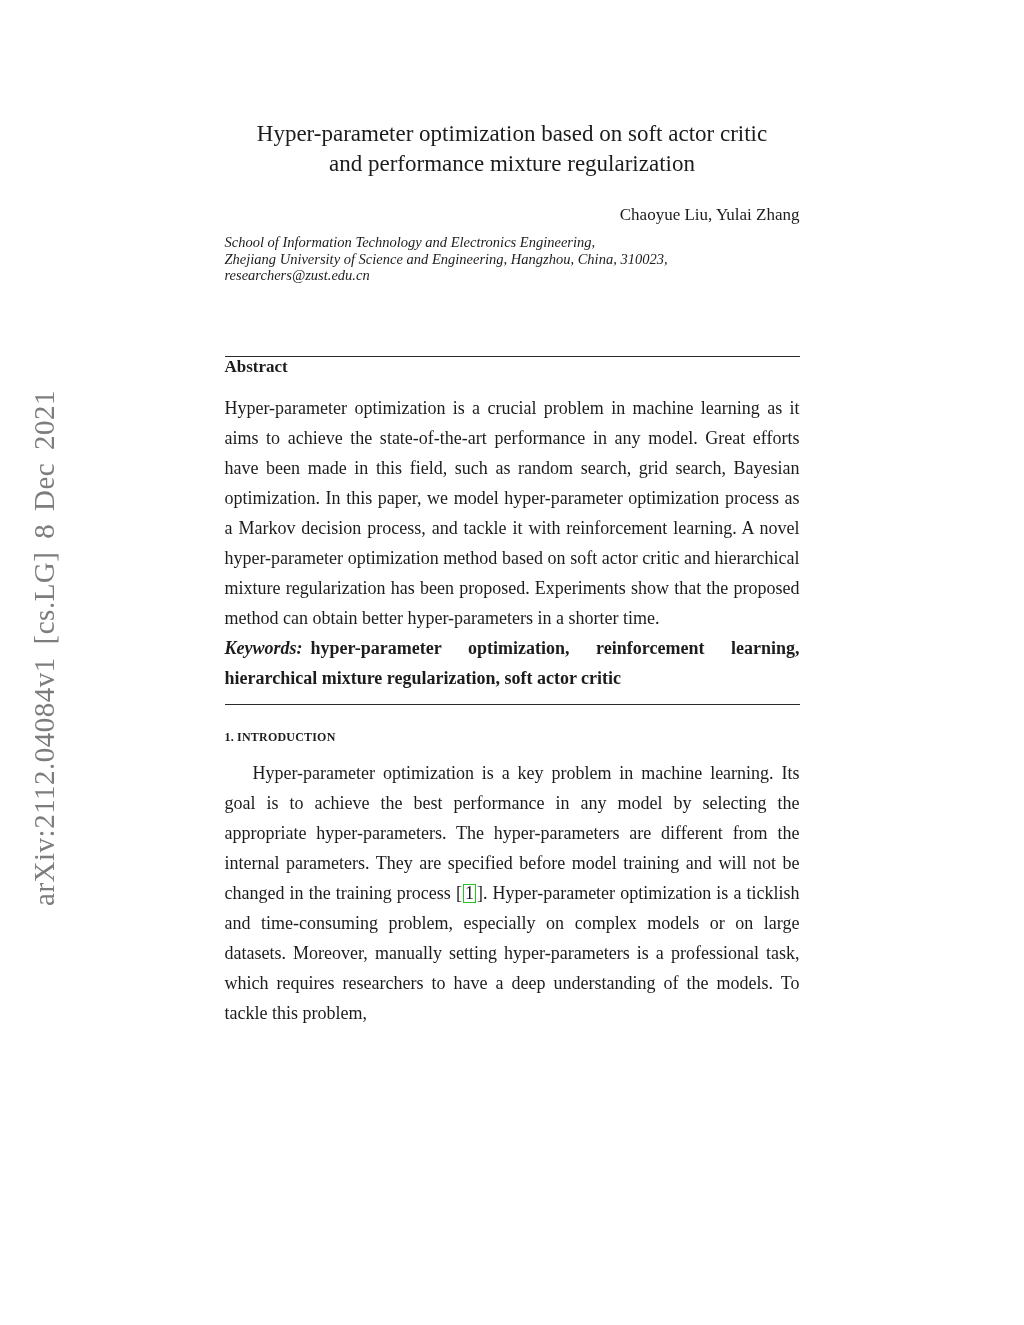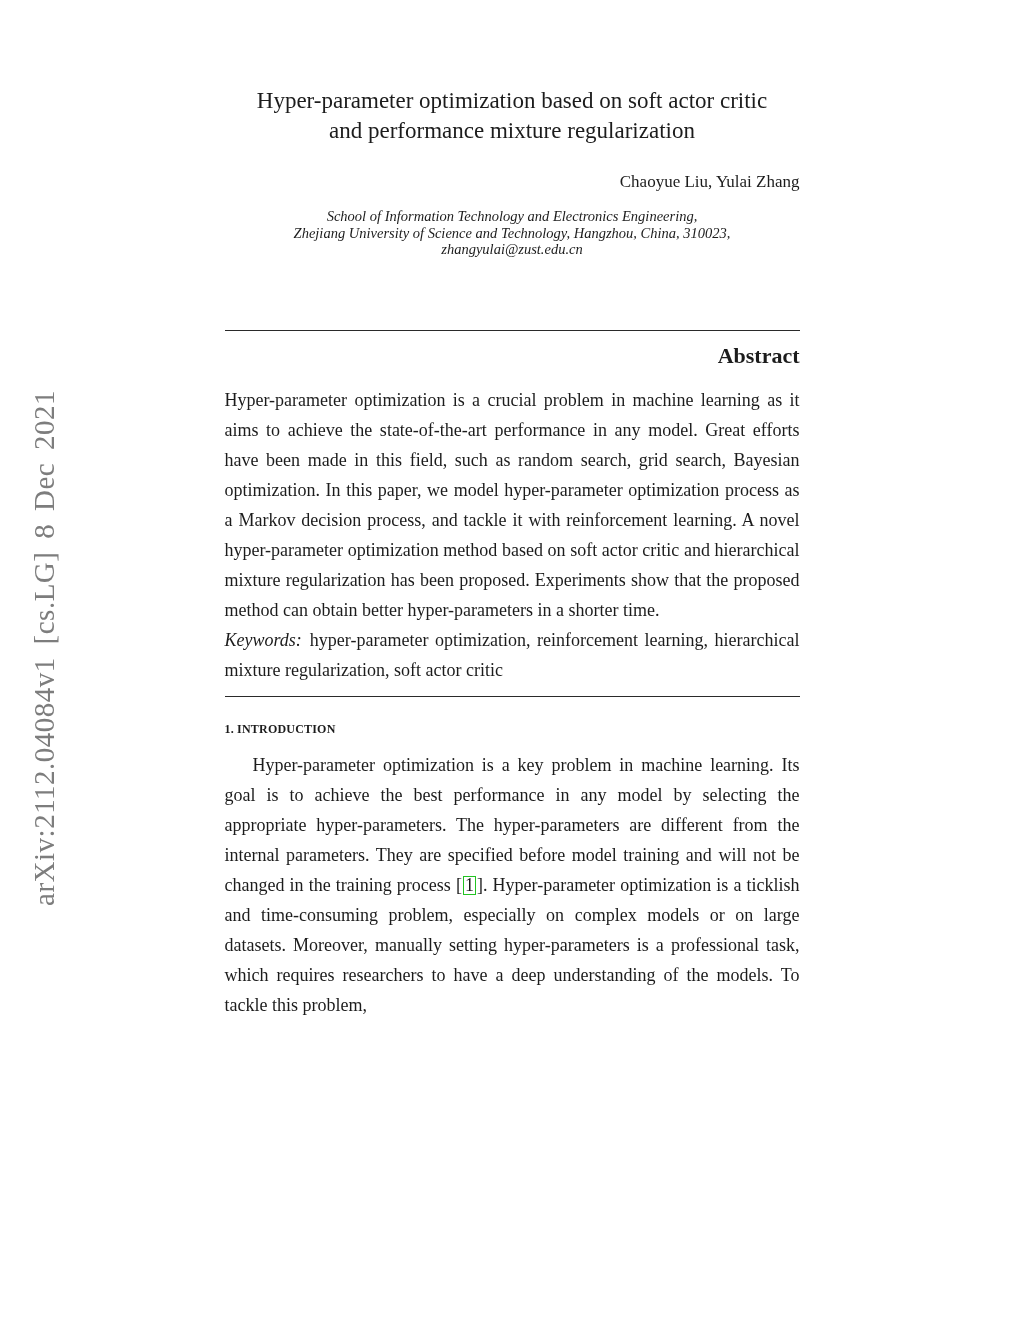--- a/index.html
+++ b/index.html
@@ -25,62 +25,61 @@
     text-align: center;
     font-size: 29px;
     letter-spacing: 0.5px;
     word-spacing: 5px;
     color: #7d7d7d;
     white-space: nowrap;
   }
   .content {
     width: 575px;
     margin: 0 auto;
-    padding-top: 86px;
+    padding-top: 119px;
   }
   .title {
     font-size: 23px;
     line-height: 30px;
     font-weight: normal;
     text-align: center;
     margin: 0;
   }
   .authors {
     margin-top: 26px;
     font-size: 17px;
     text-align: right;
   }
   .affiliation {
-    margin-top: 16px;
+    margin-top: 9px;
     font-size: 14.5px;
     line-height: 16.5px;
     font-style: italic;
-    text-align: center;
+    text-align: left;
   }
   .hrule {
     border: none;
     border-top: 1.2px solid #2a2a2a;
     margin: 0;
   }
   .rule-top { margin-top: 72px; }
   .rule-bottom { margin-top: 11px; }
   .abstract-heading {
-    margin-top: 12px;
-    font-size: 22px;
+    margin-top: 0;
+    font-size: 17px;
     font-weight: bold;
-    text-align: right;
   }
   .body-par {
     margin: 0;
     font-size: 18px;
     line-height: 30px;
     text-align: justify;
   }
   .abstract-par { margin-top: 16px; }
-  .keywords-par { margin-top: 0; }
+  .keywords-par { margin-top: 0; font-weight: bold; }
   .keywords-label {
     font-style: italic;
     padding-right: 8px;
   }
   .section-heading {
     margin-top: 25px;
     font-size: 12px;
     font-weight: bold;
     letter-spacing: 0.2px;
   }
@@ -118,22 +117,22 @@
 
   <h1 class="title">
     <span>Hyper-parameter optimization based on soft actor critic</span><br>
     <span>and performance mixture regularization</span>
   </h1>
 
   <div class="authors">Chaoyue Liu, Yulai Zhang</div>
 
   <div class="affiliation">
     <span>School of Information Technology and Electronics Engineering,</span><br>
-    <span>Zhejiang University of Science and Technology, Hangzhou, China, 310023,</span><br>
-    <span>zhangyulai@zust.edu.cn</span>
+    <span>Zhejiang University of Science and Engineering, Hangzhou, China, 310023,</span><br>
+    <span>researchers@zust.edu.cn</span>
   </div>
 
   <div class="hrule rule-top"></div>
 
   <div class="abstract-heading">Abstract</div>
 
   <p class="body-par abstract-par">Hyper-parameter optimization is a crucial problem in machine learning as it aims to achieve the state-of-the-art performance in any model. Great efforts have been made in this field, such as random search, grid search, Bayesian optimization. In this paper, we model hyper-parameter optimization process as a Markov decision process, and tackle it with reinforcement learning. A novel hyper-parameter optimization method based on soft actor critic and hierarchical mixture regularization has been proposed. Experiments show that the proposed method can obtain better hyper-parameters in a shorter time.</p>
 
   <p class="body-par keywords-par"><span class="keywords-label">Keywords:</span><span>hyper-parameter optimization, reinforcement learning, hierarchical mixture regularization, soft actor critic</span></p>
 

